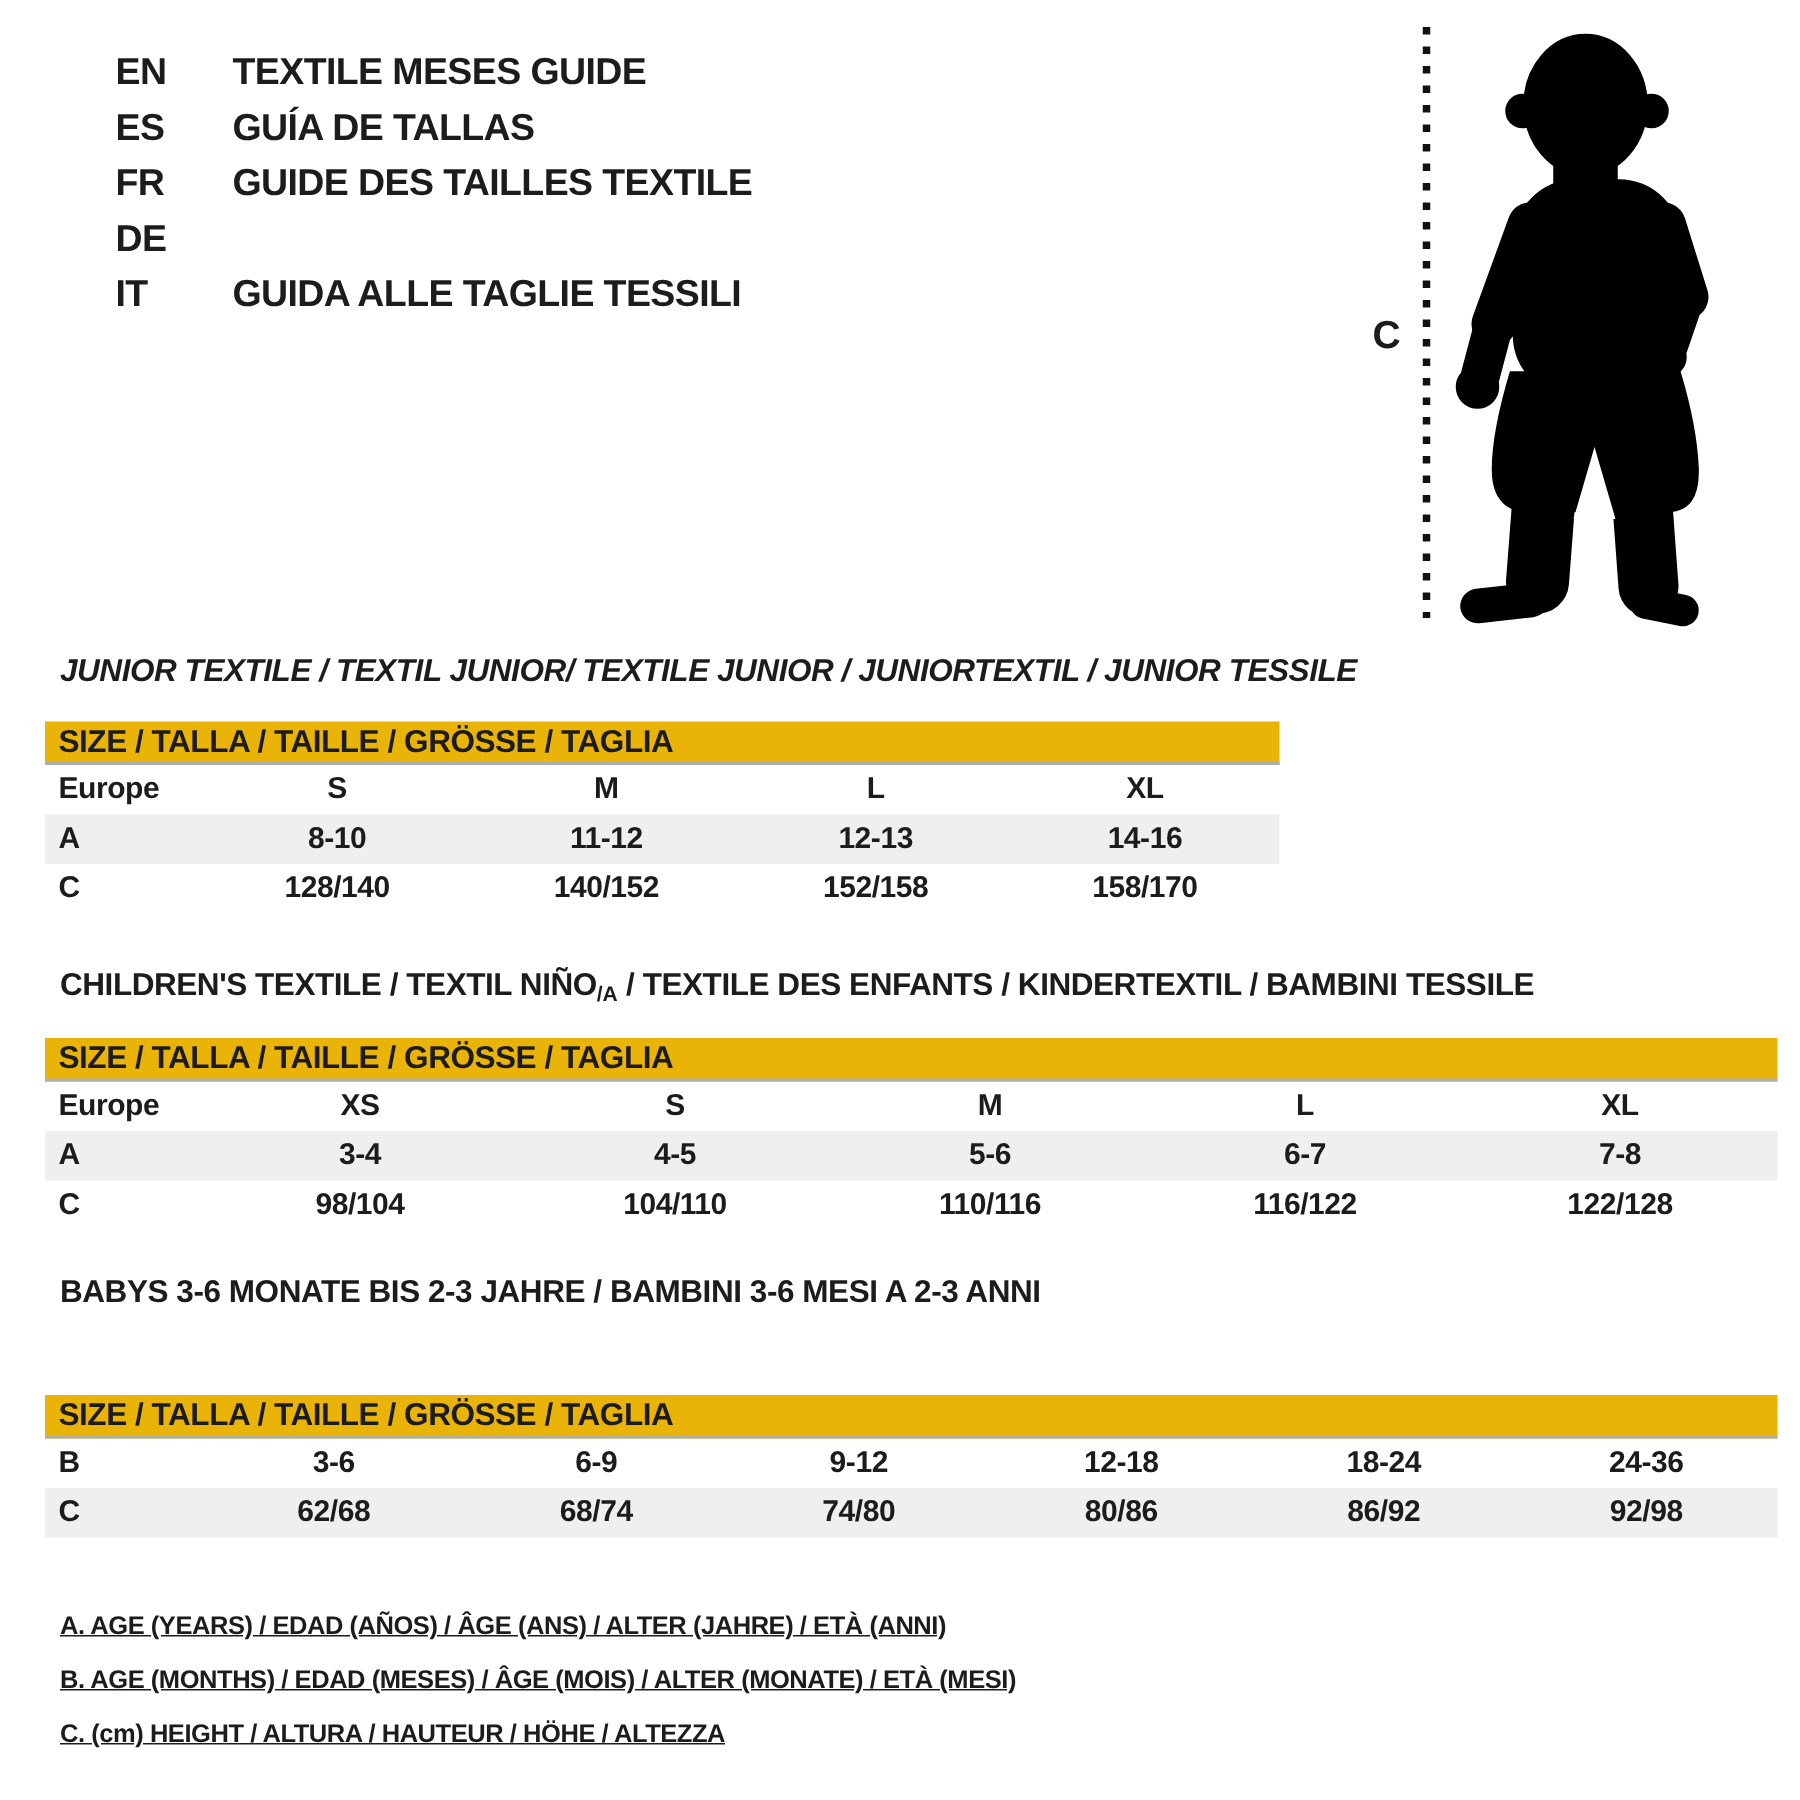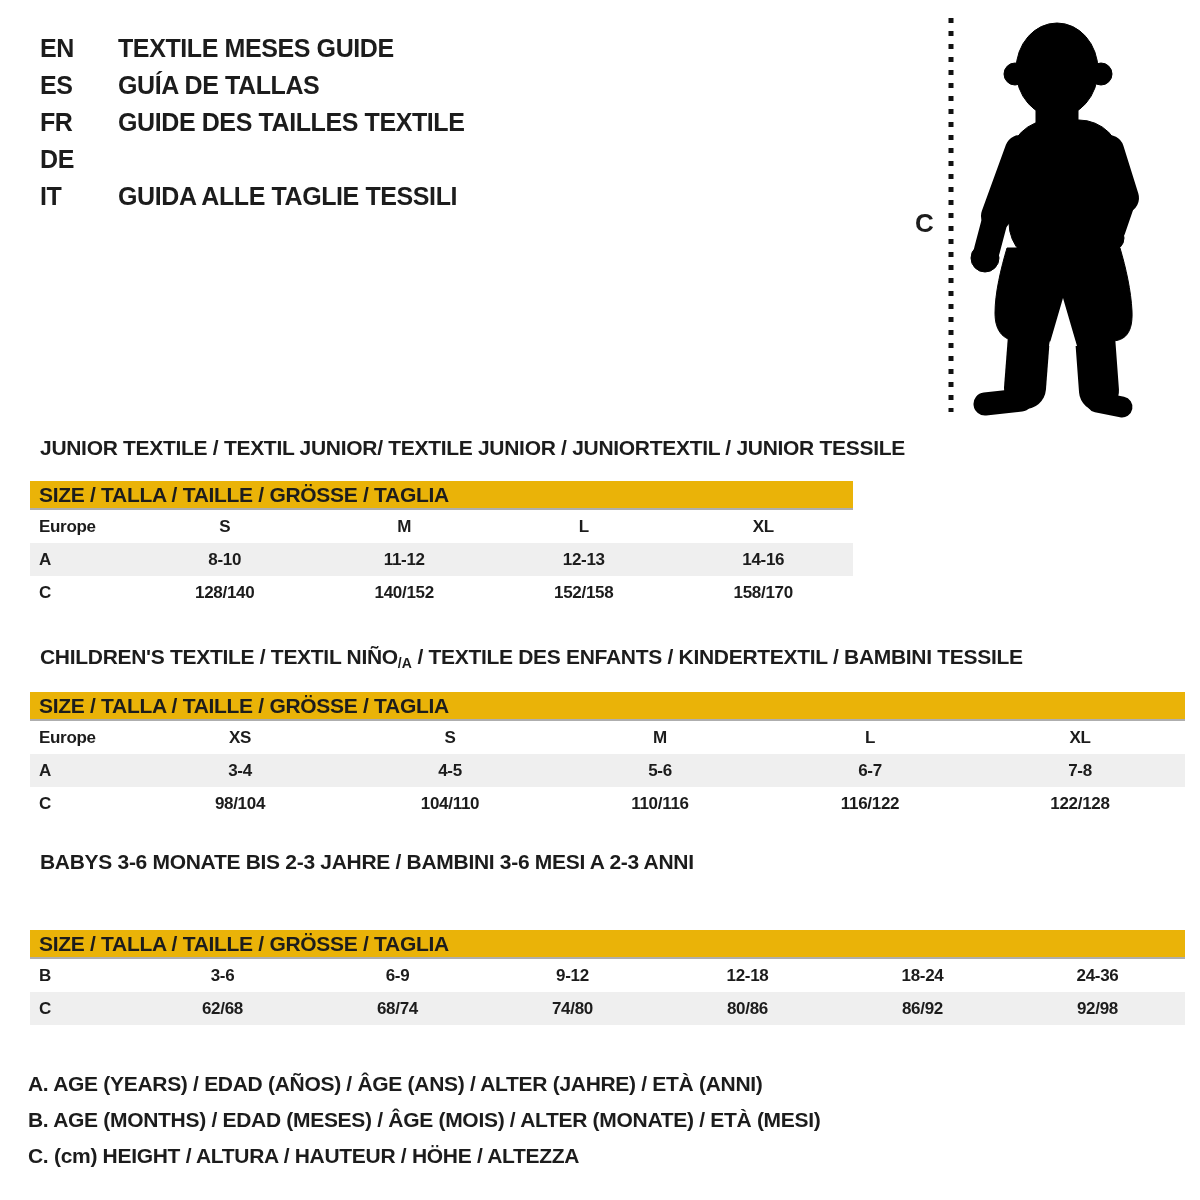--- a/index.html
+++ b/index.html
@@ -10,56 +10,56 @@
     font-weight:bold;
     color:#1c1c1c;
     position:relative;
     overflow:hidden;
   }
   .page{position:absolute;inset:0;}
 
   
   .langs{position:absolute;left:40px;top:30px;}
   .lang-row{display:flex;height:37px;align-items:center;font-size:25px;letter-spacing:-0.4px;}
-  .lang-code{width:78px;}
+  .lang-code{width:78px;margin-left:37px;}
 
   
   .figure{position:absolute;left:905px;top:8px;width:262px;height:412px;}
   .figure svg{position:absolute;left:0;top:0;}
   .figure-label{position:absolute;left:10px;top:200px;font-size:26px;}
 
   
   .section-title{position:absolute;left:40px;font-size:21px;letter-spacing:-0.3px;white-space:nowrap;}
-  #title1{top:436px;}
+  #title1{top:436px;font-style:italic;}
   #title2{top:645px;}
   #title3{top:844px;line-height:35px;}
   .sub{font-size:14px;vertical-align:-4px;letter-spacing:0;}
 
   
   .sg-table{position:absolute;left:30px;}
   #table1{top:481px;width:823px;}
   #table2{top:692px;width:1155px;}
   #table3{top:930px;width:1155px;}
   .t-header{
     height:27px;line-height:27px;
     background:#eab308;
     border-bottom:2px solid #aeaeae;
     padding-left:9px;
     font-size:21px;letter-spacing:-0.3px;
   }
-  .t-row{display:grid;height:33px;line-height:33px;font-size:17px;letter-spacing:-0.3px;}
+  .t-row{display:grid;height:33px;line-height:33px;font-size:20px;letter-spacing:-0.3px;}
   #table1 .t-row{grid-template-columns:105px repeat(4,1fr);}
   #table2 .t-row{grid-template-columns:105px repeat(5,1fr);}
   #table3 .t-row{grid-template-columns:105px repeat(6,1fr);}
   .t-cell{text-align:center;}
   .t-cell.label{text-align:left;padding-left:9px;}
   .row-alt{background:#efefef;}
 
   
-  .legend{position:absolute;left:28px;top:1066px;font-size:21px;line-height:36px;letter-spacing:-0.3px;}
+  .legend{position:absolute;left:40px;top:1066px;font-size:17px;line-height:36px;letter-spacing:-0.3px;text-decoration:underline;}
 </style>
 </head>
 <body>
 
 <div class="page">
 
   <div class="langs">
     <div class="lang-row">
       <span class="lang-code">EN</span>
       <span class="lang-title">TEXTILE MESES GUIDE</span>

